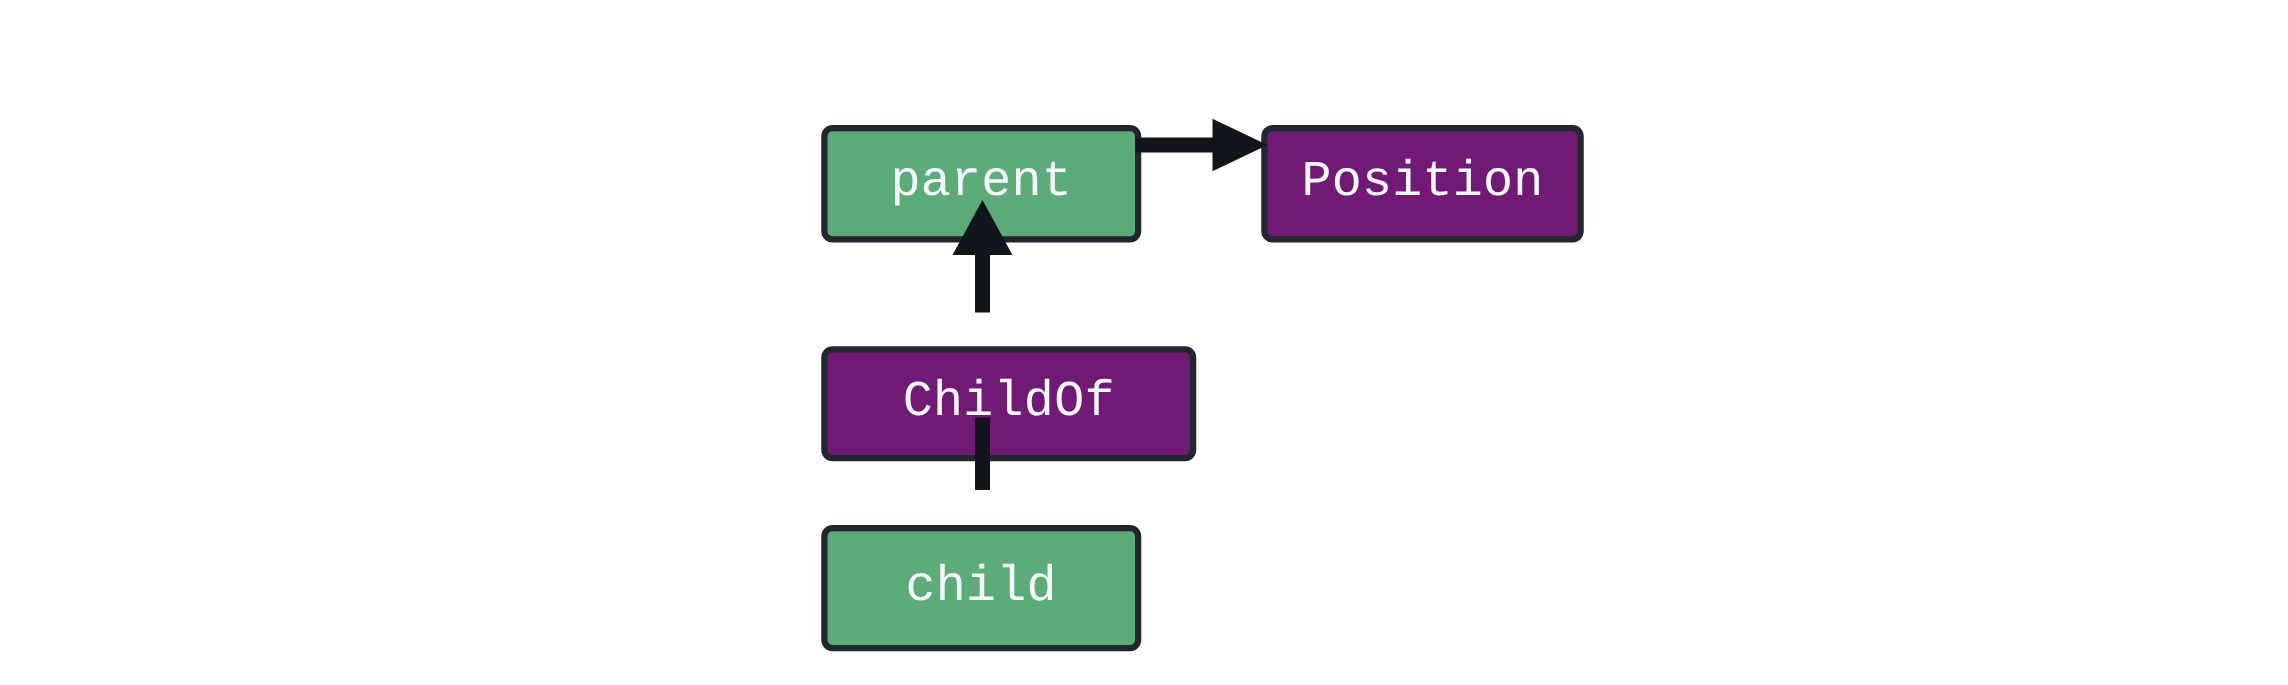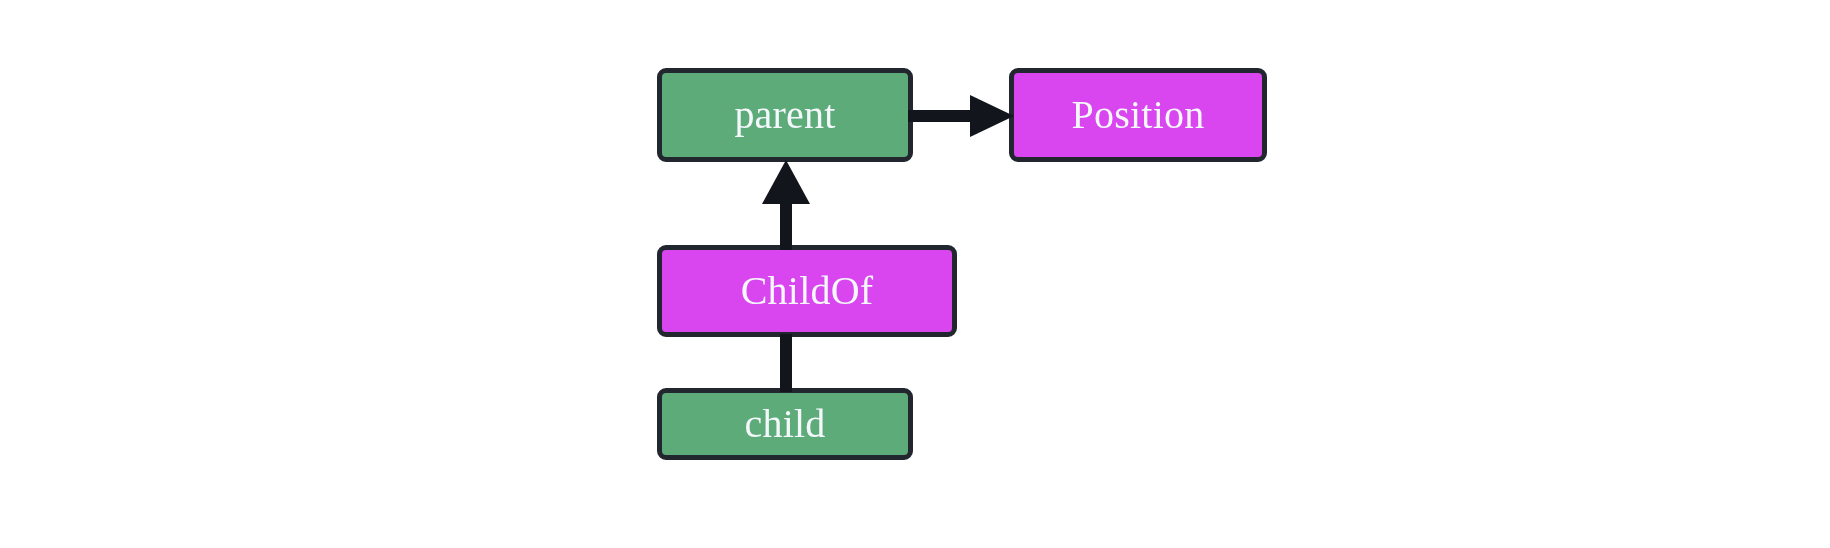--- a/index.html
+++ b/index.html
@@ -20,35 +20,36 @@
   }
   .node {
     position: absolute;
     box-sizing: border-box;
     display: flex;
     align-items: center;
     justify-content: center;
     border: 5px solid #21262f;
     border-radius: 9px;
     color: #f4f7fb;
-    font-family: Liberation Serif, serif;
+    font-family: Liberation Mono, monospace;
     font-size: 40px;
     font-weight: 400;
     letter-spacing: 0.2px;
     line-height: 1;
     user-select: none;
+    margin-top: 32px;
   }
   .node.entity   { background: #5cab79; }
-  .node.relation { background: #d946ef; }
+  .node.relation { background: #701a75; }
 
   
   #node-parent   { left: 657px; top: 68px;  width: 256px; height: 94px; }
   #node-position { left: 1009px; top: 68px; width: 258px; height: 94px; }
   #node-childof  { left: 657px; top: 245px; width: 300px; height: 92px; }
-  #node-child    { left: 657px; top: 388px; width: 256px; height: 72px; }
+  #node-child    { left: 657px; top: 388px; width: 256px; height: 101px; }
 
   
   .edge { position: absolute; }
 
   
   #edge-parent-position {
     left: 908px;
     top: 95px;
     width: 106px;
     height: 42px;

